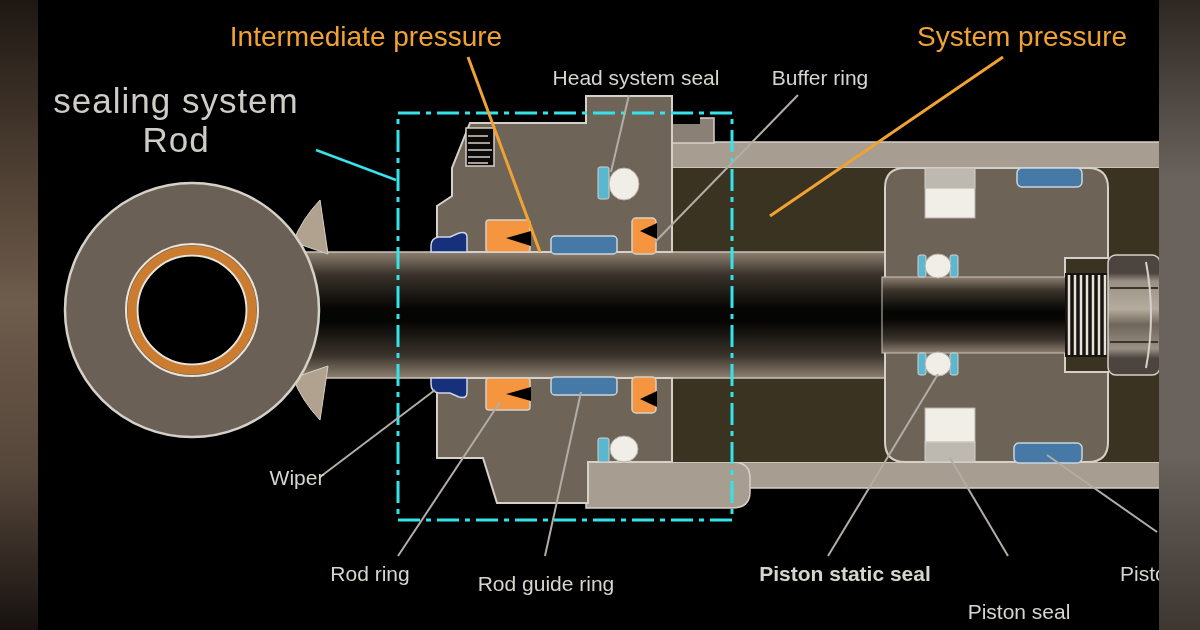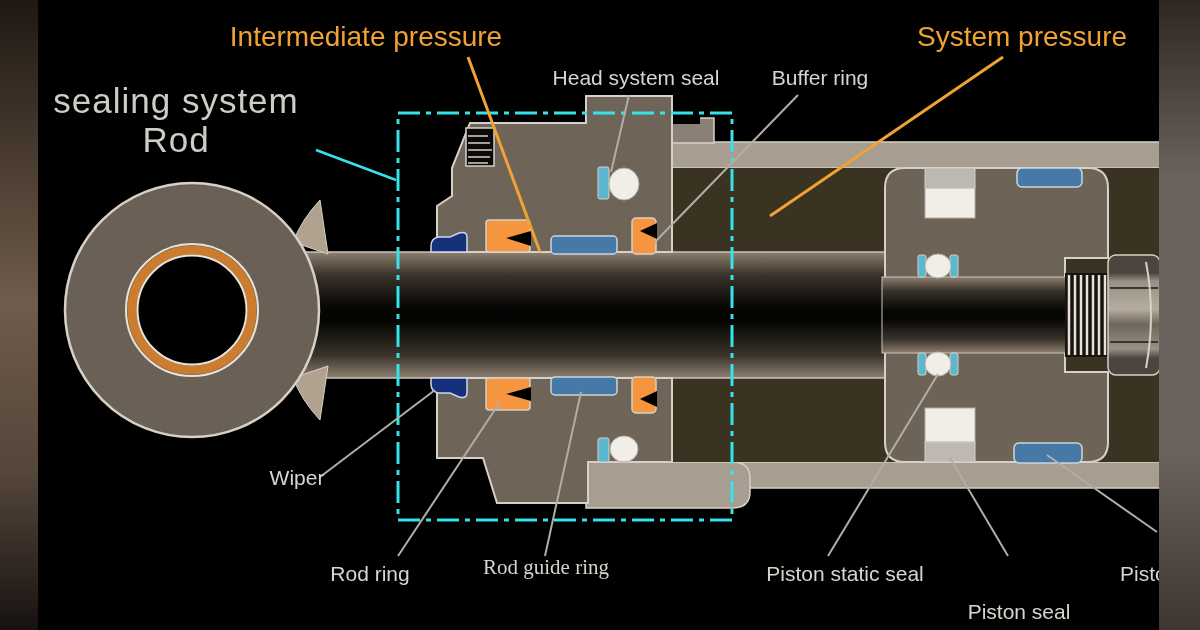--- a/index.html
+++ b/index.html
@@ -188,20 +188,20 @@
     <div>Rod</div>
   </div>
 
   <div class="plbl" style="left:1022px;top:22px;">System pressure</div>
   <div class="plbl" style="left:366px;top:22px;">Intermediate pressure</div>
 
   <div class="lbl" style="left:636px;top:66px;">Head system seal</div>
   <div class="lbl" style="left:820px;top:66px;">Buffer ring</div>
   <div class="lbl" style="left:289px;top:466px;margin-left:8px;">Wiper</div>
   <div class="lbl" style="left:370px;top:562px;">Rod ring</div>
-  <div class="lbl" style="left:546px;top:556px;font-family:Liberation Serif, serif;">Rod guide ring</div>
-  <div class="lbl" style="left:845px;top:562px;">Piston static seal</div>
+  <div class="lbl" style="left:546px;top:572px;">Rod guide ring</div>
+  <div class="lbl" style="left:845px;top:562px;font-weight:bold;">Piston static seal</div>
   <div class="lbl" style="left:1019px;top:562px;margin-top:38px;">Piston seal</div>
   <div class="lbl" style="left:1120px;top:562px;transform:none;">Piston guide ring</div>
 
   <div class="band band-left"></div>
   <div class="band band-right"></div>
 </div>
 
 </body></html>

